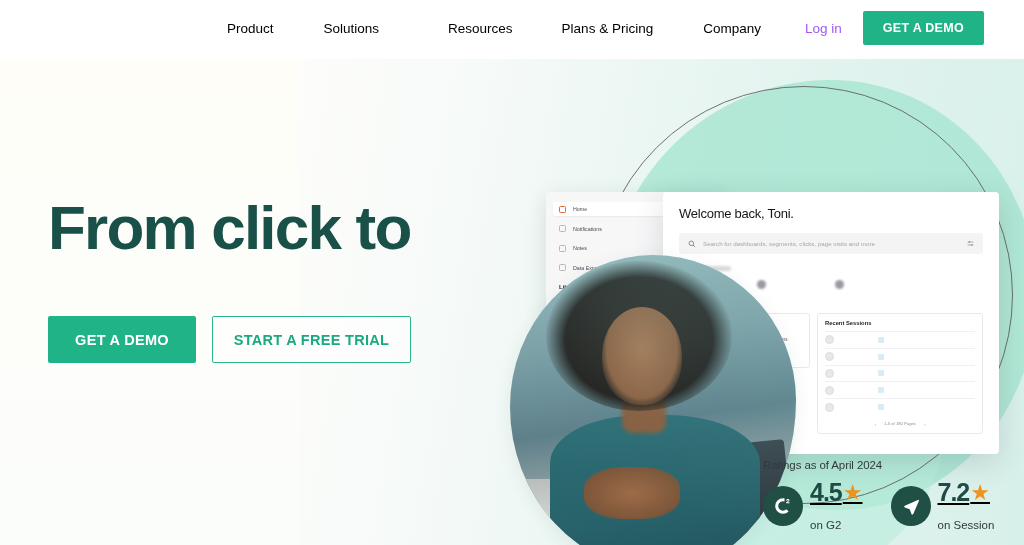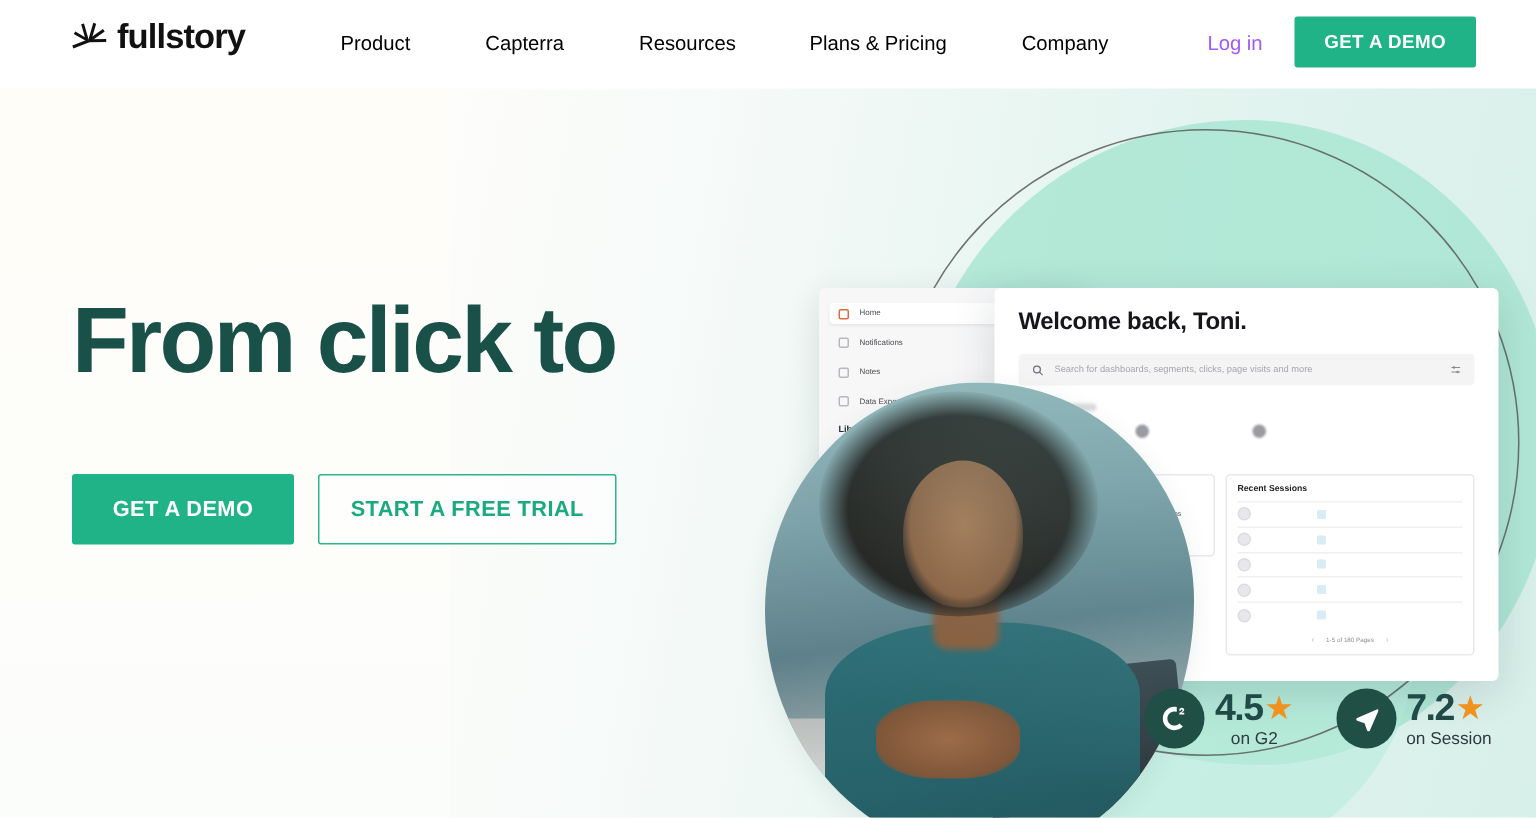--- a/index.html
+++ b/index.html
@@ -28,21 +28,21 @@
   .nav-links {
     position: absolute; left: 216px; top: 0; height: 56px;
     display: flex; align-items: center; gap: 0;
   }
   .nav-link {
     font-size: 13.5px; color: #000000; cursor: pointer;
     padding: 0 0; white-space: nowrap;
   }
   .nav-link.n0 { margin-left: 11px; }
   .nav-link.n1 { margin-left: 50px; }
-  .nav-link.n2 { margin-left: 50px; text-align: center; }
+  .nav-link.n2 { margin-left: 69px; text-align: center; }
   .nav-link.n3 { margin-left: 49px; }
   .nav-link.n4 { margin-left: 50px; text-align: center; }
   .nav-right {
     position: absolute; right: 40px; top: 0; height: 56px;
     display: flex; align-items: center; gap: 21px;
   }
   .login-link {
     font-size: 13.5px; color: #a259f7; cursor: pointer; white-space: nowrap;
   }
   .demo-btn {
@@ -134,21 +134,21 @@
   }
 
   .dash-front {
     position: absolute; left: 663px; top: 133px;
     width: 336px; height: 262px;
     background: #ffffff; border-radius: 4px;
     box-shadow: 0 8px 30px rgba(30,50,60,0.16);
     overflow: hidden; padding: 14px 16px;
   }
   .dash-welcome {
-    font-size: 16px; font-weight: 700; color: #16161a;
+    font-size: 13px; font-weight: 400; color: #16161a;
     letter-spacing: -0.25px; margin-bottom: 12px;
   }
   .dash-search {
     height: 21px; background: #f4f4f5; border-radius: 3px;
     display: flex; align-items: center; gap: 7px; padding: 0 9px;
     margin-bottom: 12px;
   }
   .dash-search .ph { font-size: 6.2px; color: #a6a6ad; flex: 1; }
   .blur-bar {
     height: 5px; border-radius: 3px; background: #dcdcdf;
@@ -271,50 +271,37 @@
   .ratings-label {
     font-size: 11.5px; color: #2f3b3b; margin-bottom: 9px; letter-spacing: -0.1px;
   }
   .rating-row { display: flex; align-items: flex-start; gap: 28px; }
   .rating { display: flex; align-items: center; gap: 7px; }
   .r-badge {
     width: 40px; height: 40px; border-radius: 50%; background: #1f4f45;
     display: flex; align-items: center; justify-content: center; flex: 0 0 auto;
   }
   .r-text { display: flex; flex-direction: column; }
-  .r-score-line { display: flex; align-items: center; gap: 1px; }
+  .r-score-line { display: flex; align-items: center; gap: 1px; text-decoration: underline; }
   .r-score {
     font-size: 25px; font-weight: 700; color: #1f4a46; letter-spacing: -1px; line-height: 1;
   }
   .r-star { color: #f0921f; font-size: 22px; line-height: 1; }
-  .r-sub { font-size: 11.5px; color: #2f3b3b; margin-top: 2px; text-align: center; }
+  .r-sub { font-size: 11.5px; color: #2f3b3b; margin-top: 14px; }
 </style>
 </head>
 <body>
 
 <div class="page">
 
   <div class="navbar">
-    <div class="logo-wrap">
-      <svg class="logo-mark" viewBox="0 0 26 24">
-        <g fill="#111111">
-          <path d="M13 14.2 L2.2 18.4 L2.9 20.3 L13.6 16.1 Z"></path>
-          <path d="M13 14.2 L4.2 9.0 L3.2 10.7 L12.3 15.8 Z"></path>
-          <path d="M13 14.2 L10.0 3.6 L8.1 4.2 L11.2 14.8 Z"></path>
-          <path d="M13 14.2 L16.2 3.2 L18.1 3.8 L14.9 14.8 Z"></path>
-          <path d="M13 14.2 L22.6 7.4 L23.8 9.0 L14.2 15.8 Z"></path>
-          <path d="M13 14.2 L24.8 14.0 L24.8 16.0 L13 16.2 Z"></path>
-        </g>
-      </svg>
-      <span class="logo-word">fullstory</span>
-    </div>
 
     <nav class="nav-links">
       <a class="nav-link n0">Product</a>
-      <a class="nav-link n1">Capterra</a>
+      <a class="nav-link n1">Solutions</a>
       <a class="nav-link n2">Resources</a>
       <a class="nav-link n3">Plans &amp; Pricing</a>
       <a class="nav-link n4">Company</a>
     </nav>
 
     <div class="nav-right">
       <a class="login-link">Log in</a>
       <button class="demo-btn">GET A DEMO</button>
     </div>
   </div>
@@ -489,20 +476,21 @@
         <div class="ph-body"></div>
         <div class="ph-hands"></div>
         <div class="ph-neck"></div>
         <div class="ph-hair"></div>
         <div class="ph-face"></div>
         <div class="ph-haze"></div>
       </div>
     </div>
 
     <div class="ratings">
+      <div class="ratings-label">Ratings as of April 2024</div>
       <div class="rating-row">
 
         <div class="rating">
           <div class="r-badge">
             <svg width="24" height="24" viewBox="0 0 24 24">
               <path d="M12 4.2a7.8 7.8 0 1 0 0 15.6 7.8 7.8 0 0 0 5.6-2.4l-2.3-2.1a4.7 4.7 0 1 1-3.3-8 4.8 4.8 0 0 1 1.5.25V4.35A7.9 7.9 0 0 0 12 4.2z" fill="#ffffff"></path>
               <path d="M15.2 6.4c0-.85.72-1.5 1.66-1.5.92 0 1.6.56 1.6 1.33 0 .62-.38 1.06-1.12 1.5l-.8.47h1.96v1.05H15.2v-.9l1.66-1.02c.44-.28.6-.47.6-.76 0-.3-.26-.5-.63-.5-.42 0-.68.26-.68.7h-.95z" fill="#ffffff"></path>
             </svg>
           </div>
           <div class="r-text">

